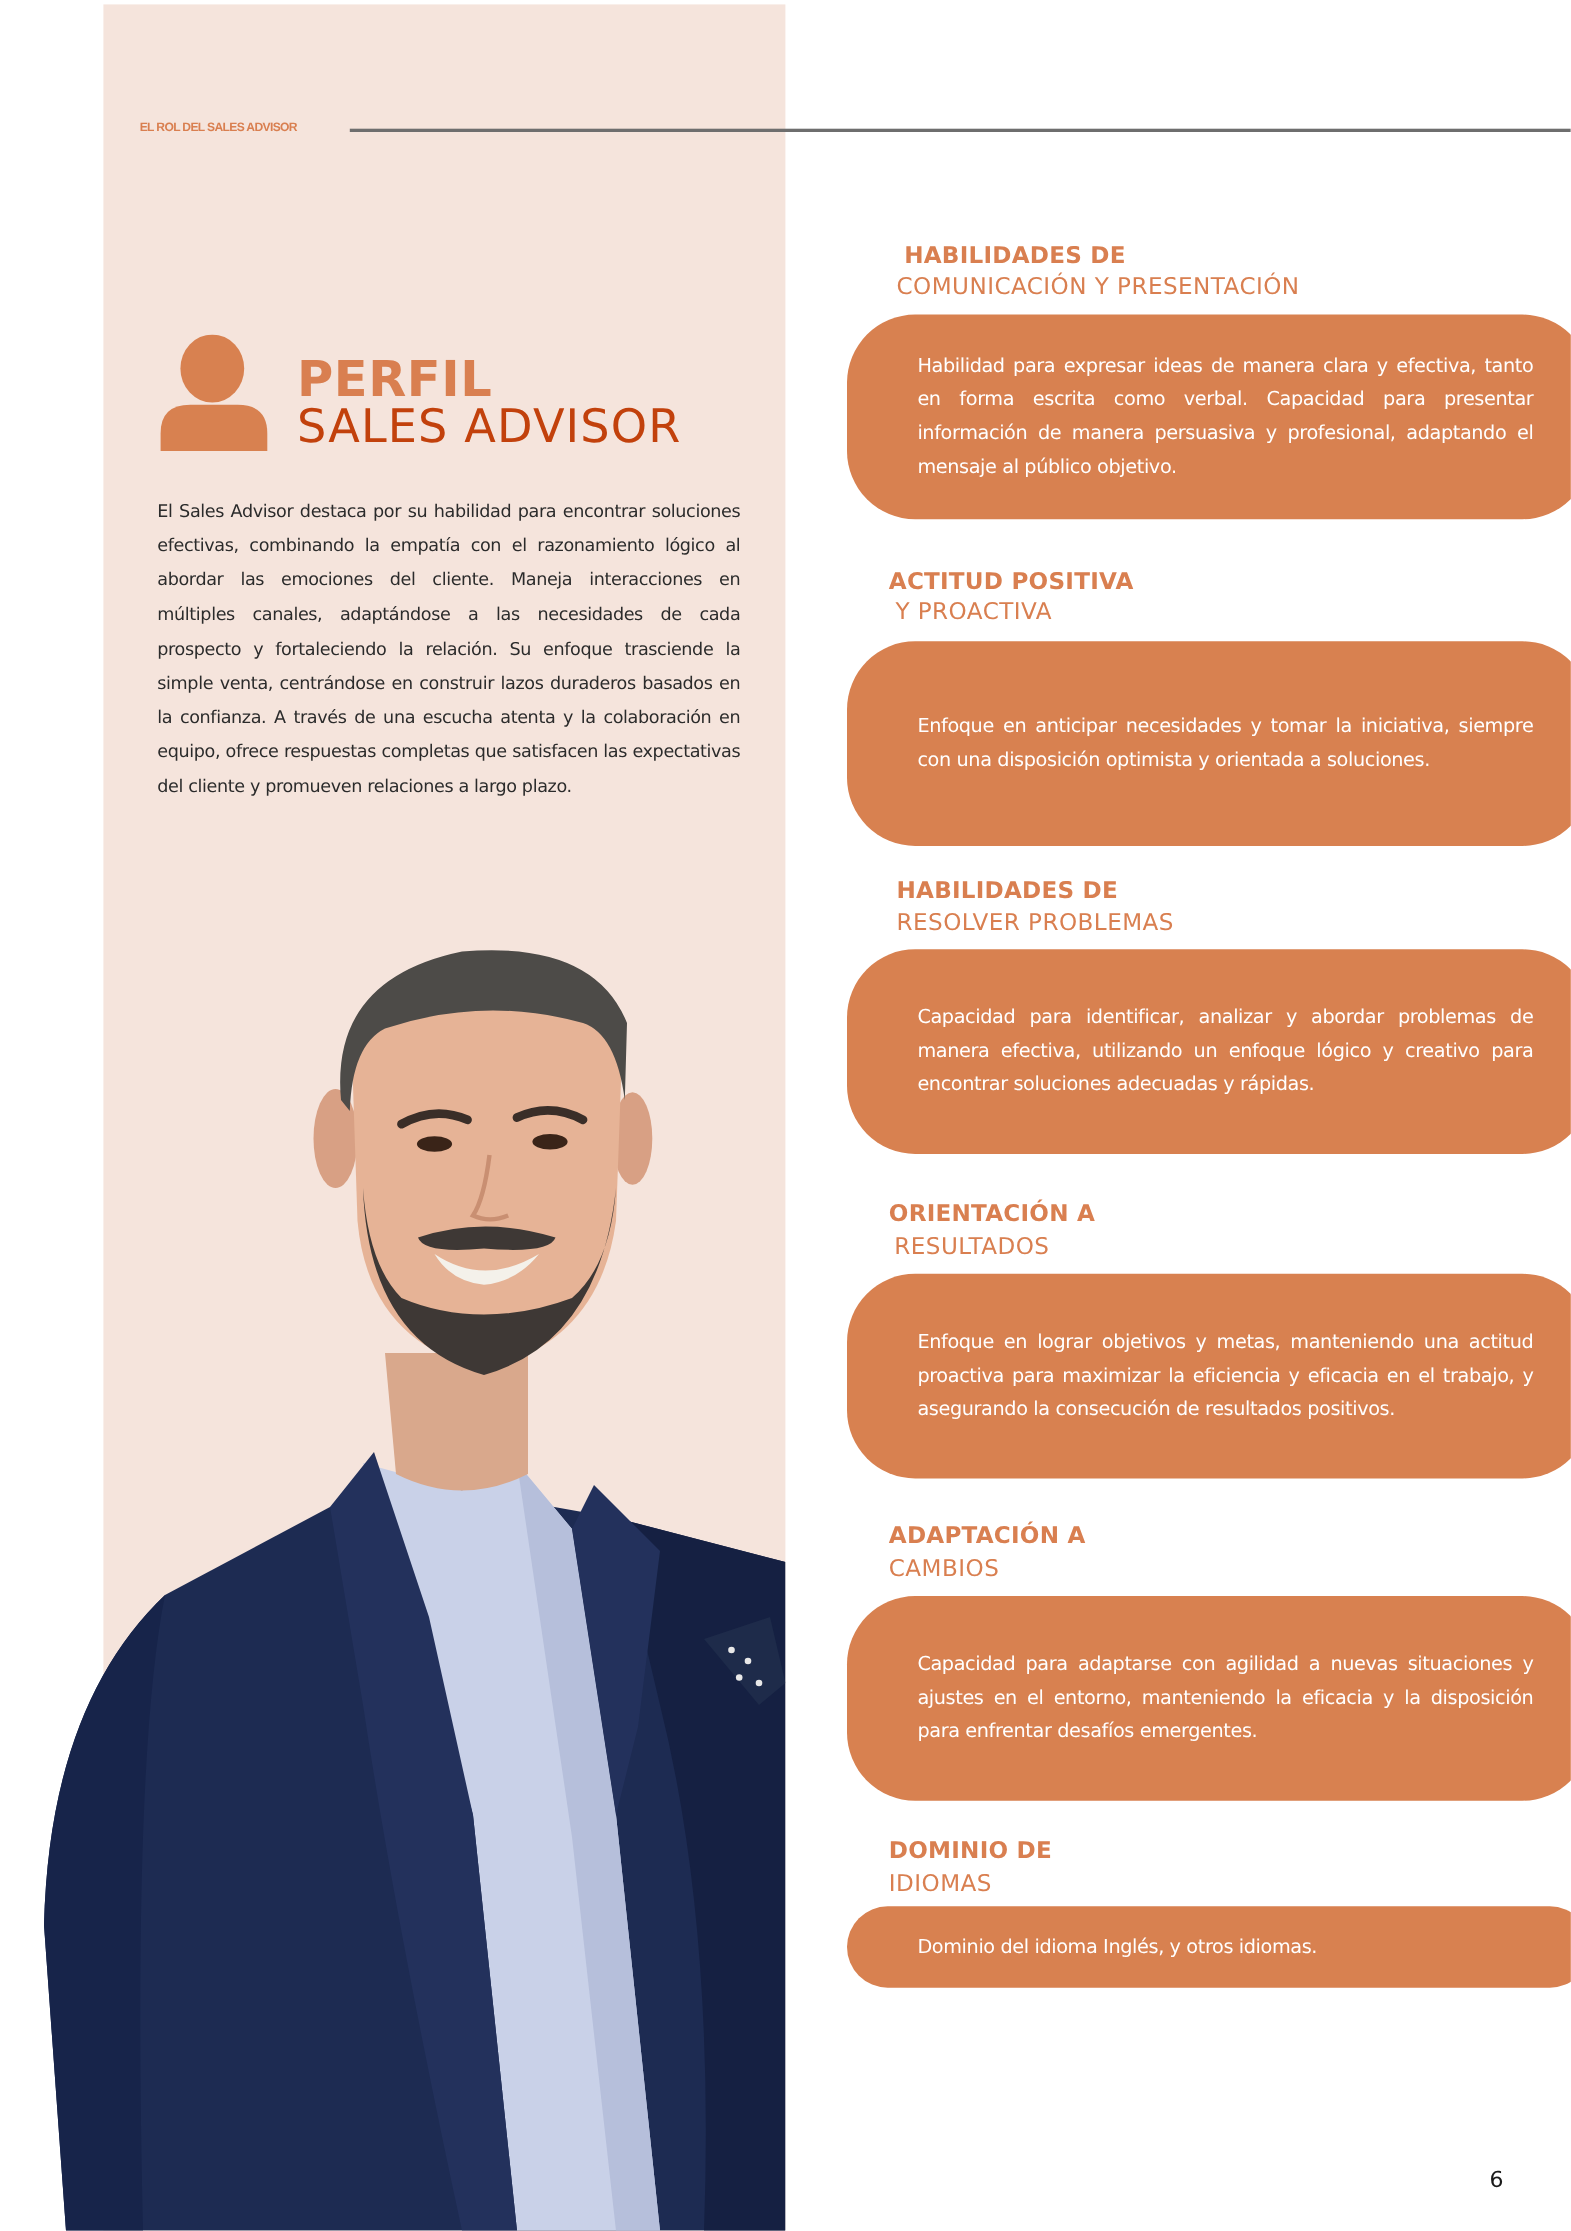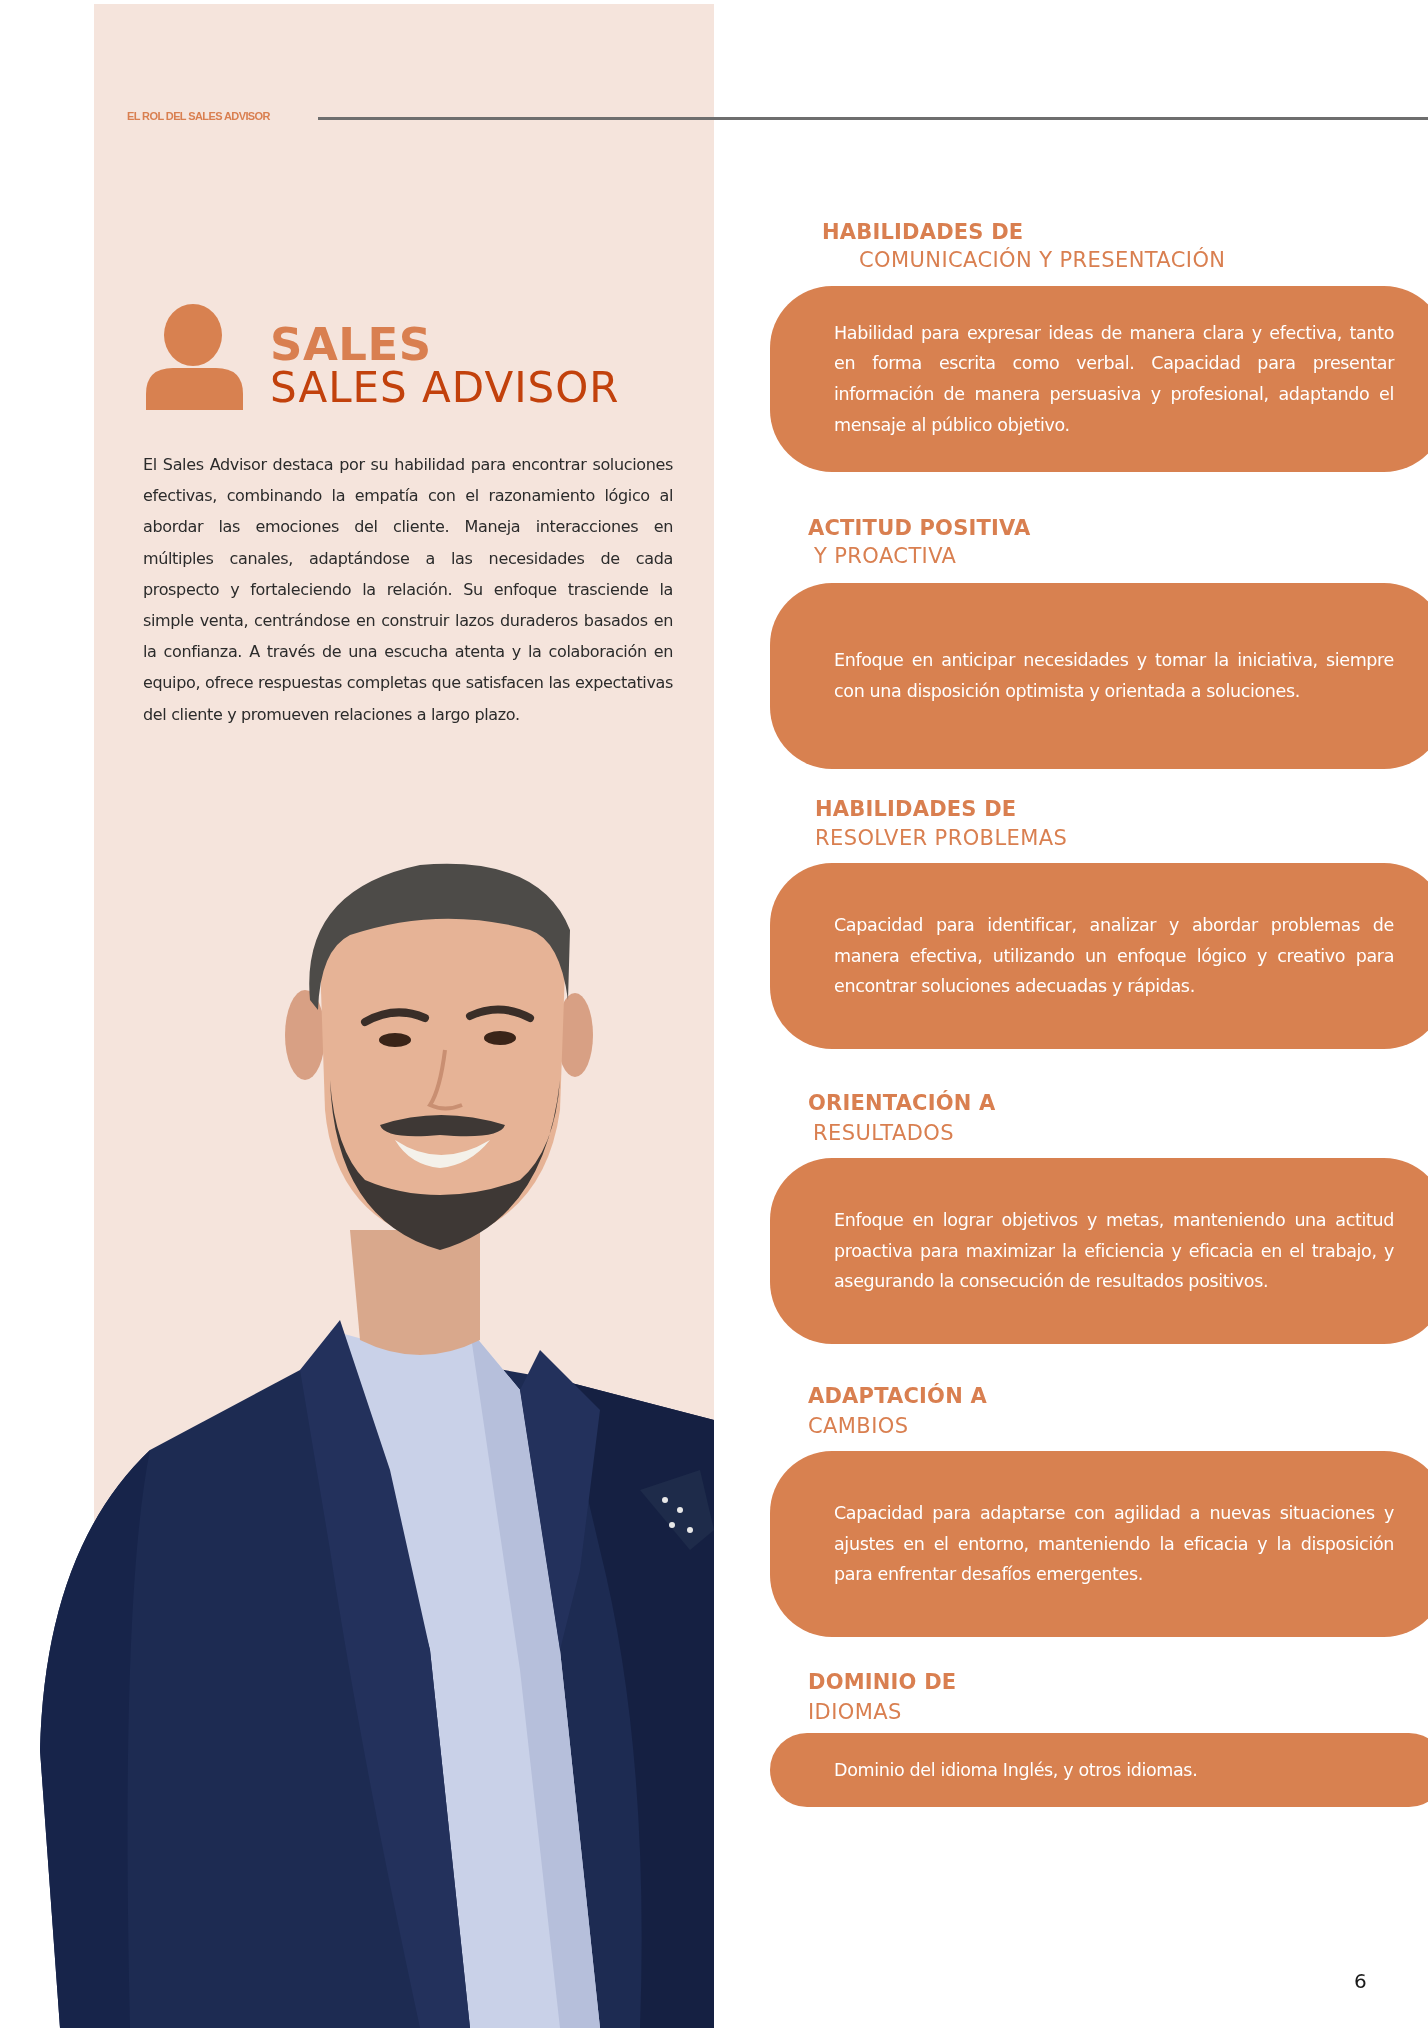--- a/index.html
+++ b/index.html
@@ -68,21 +68,21 @@
 
 <div class="left-panel"></div>
 
 <div class="section-label">EL ROL DEL  SALES ADVISOR</div>
 <div class="header-rule"></div>
 
 <svg class="profile-icon" viewBox="0 0 109 108">
   <ellipse cx="50" cy="31" rx="29" ry="31" fill="#d88150"></ellipse>
   <path d="M3 106 L3 90 Q3 64 30 64 L73 64 Q100 64 100 90 L100 106 Z" fill="#d88150"></path>
 </svg>
-<div class="title-bold">SALES</div>
+<div class="title-bold">PERFIL</div>
 <div class="title-light">SALES ADVISOR</div>
 
 <p class="intro">El Sales Advisor destaca por su habilidad para encontrar soluciones efectivas, combinando la empatía con el razonamiento lógico al abordar las emociones del cliente. Maneja interacciones en múltiples canales, adaptándose a las necesidades de cada prospecto y fortaleciendo la relación. Su enfoque trasciende la simple venta, centrándose en construir lazos duraderos basados en la confianza. A través de una escucha atenta y la colaboración en equipo, ofrece respuestas completas que satisfacen las expectativas del cliente y promueven relaciones a largo plazo.</p>
 
 <svg class="photo" viewBox="0 0 714 1178">
 
   <path d="M60 1178 L40 900 Q45 700 150 600 L300 520 L420 505 L560 530 L714 570 L714 1178 Z" fill="#1d2b52"></path>
 
   <path d="M150 600 Q120 750 130 1178 L60 1178 L40 900 Q45 700 150 600 Z" fill="#17244a"></path>
   <path d="M560 530 L714 570 L714 1178 L640 1178 Q650 900 600 700 Z" fill="#152042"></path>
@@ -116,21 +116,21 @@
   <ellipse cx="395" cy="190" rx="16" ry="7" fill="#3a2418"></ellipse>
   <ellipse cx="500" cy="188" rx="16" ry="7" fill="#3a2418"></ellipse>
 
   <path d="M365 172 Q395 155 425 168" stroke="#3a2e28" stroke-width="8" fill="none" stroke-linecap="round"></path>
   <path d="M470 166 Q500 152 530 168" stroke="#3a2e28" stroke-width="8" fill="none" stroke-linecap="round"></path>
 
   <path d="M445 200 Q440 240 430 255 Q445 262 462 255" stroke="#c98f72" stroke-width="4" fill="none"></path>
 </svg>
 
 <div class="skill-title-bold" style="left:822px; top:220px;">HABILIDADES DE</div>
-<div class="skill-title-light" style="left:815px; top:248px;margin-left:44px;">COMUNICACIÓN Y PRESENTACIÓN</div>
+<div class="skill-title-light" style="left:815px; top:248px;">COMUNICACIÓN Y PRESENTACIÓN</div>
 <div class="skill-card" style="top:286px; height:186px;">
   <p class="skill-card-text">Habilidad para expresar ideas de manera clara y efectiva, tanto en forma escrita como verbal. Capacidad para presentar información de manera persuasiva y profesional, adaptando el mensaje al público objetivo.</p>
 </div>
 
 <div class="skill-title-bold" style="left:808px; top:516px;">ACTITUD POSITIVA</div>
 <div class="skill-title-light" style="left:814px; top:544px;">Y PROACTIVA</div>
 <div class="skill-card" style="top:583px; height:186px;">
   <p class="skill-card-text">Enfoque en anticipar necesidades y tomar la iniciativa, siempre con una disposición optimista y orientada a soluciones.</p>
 </div>
 

